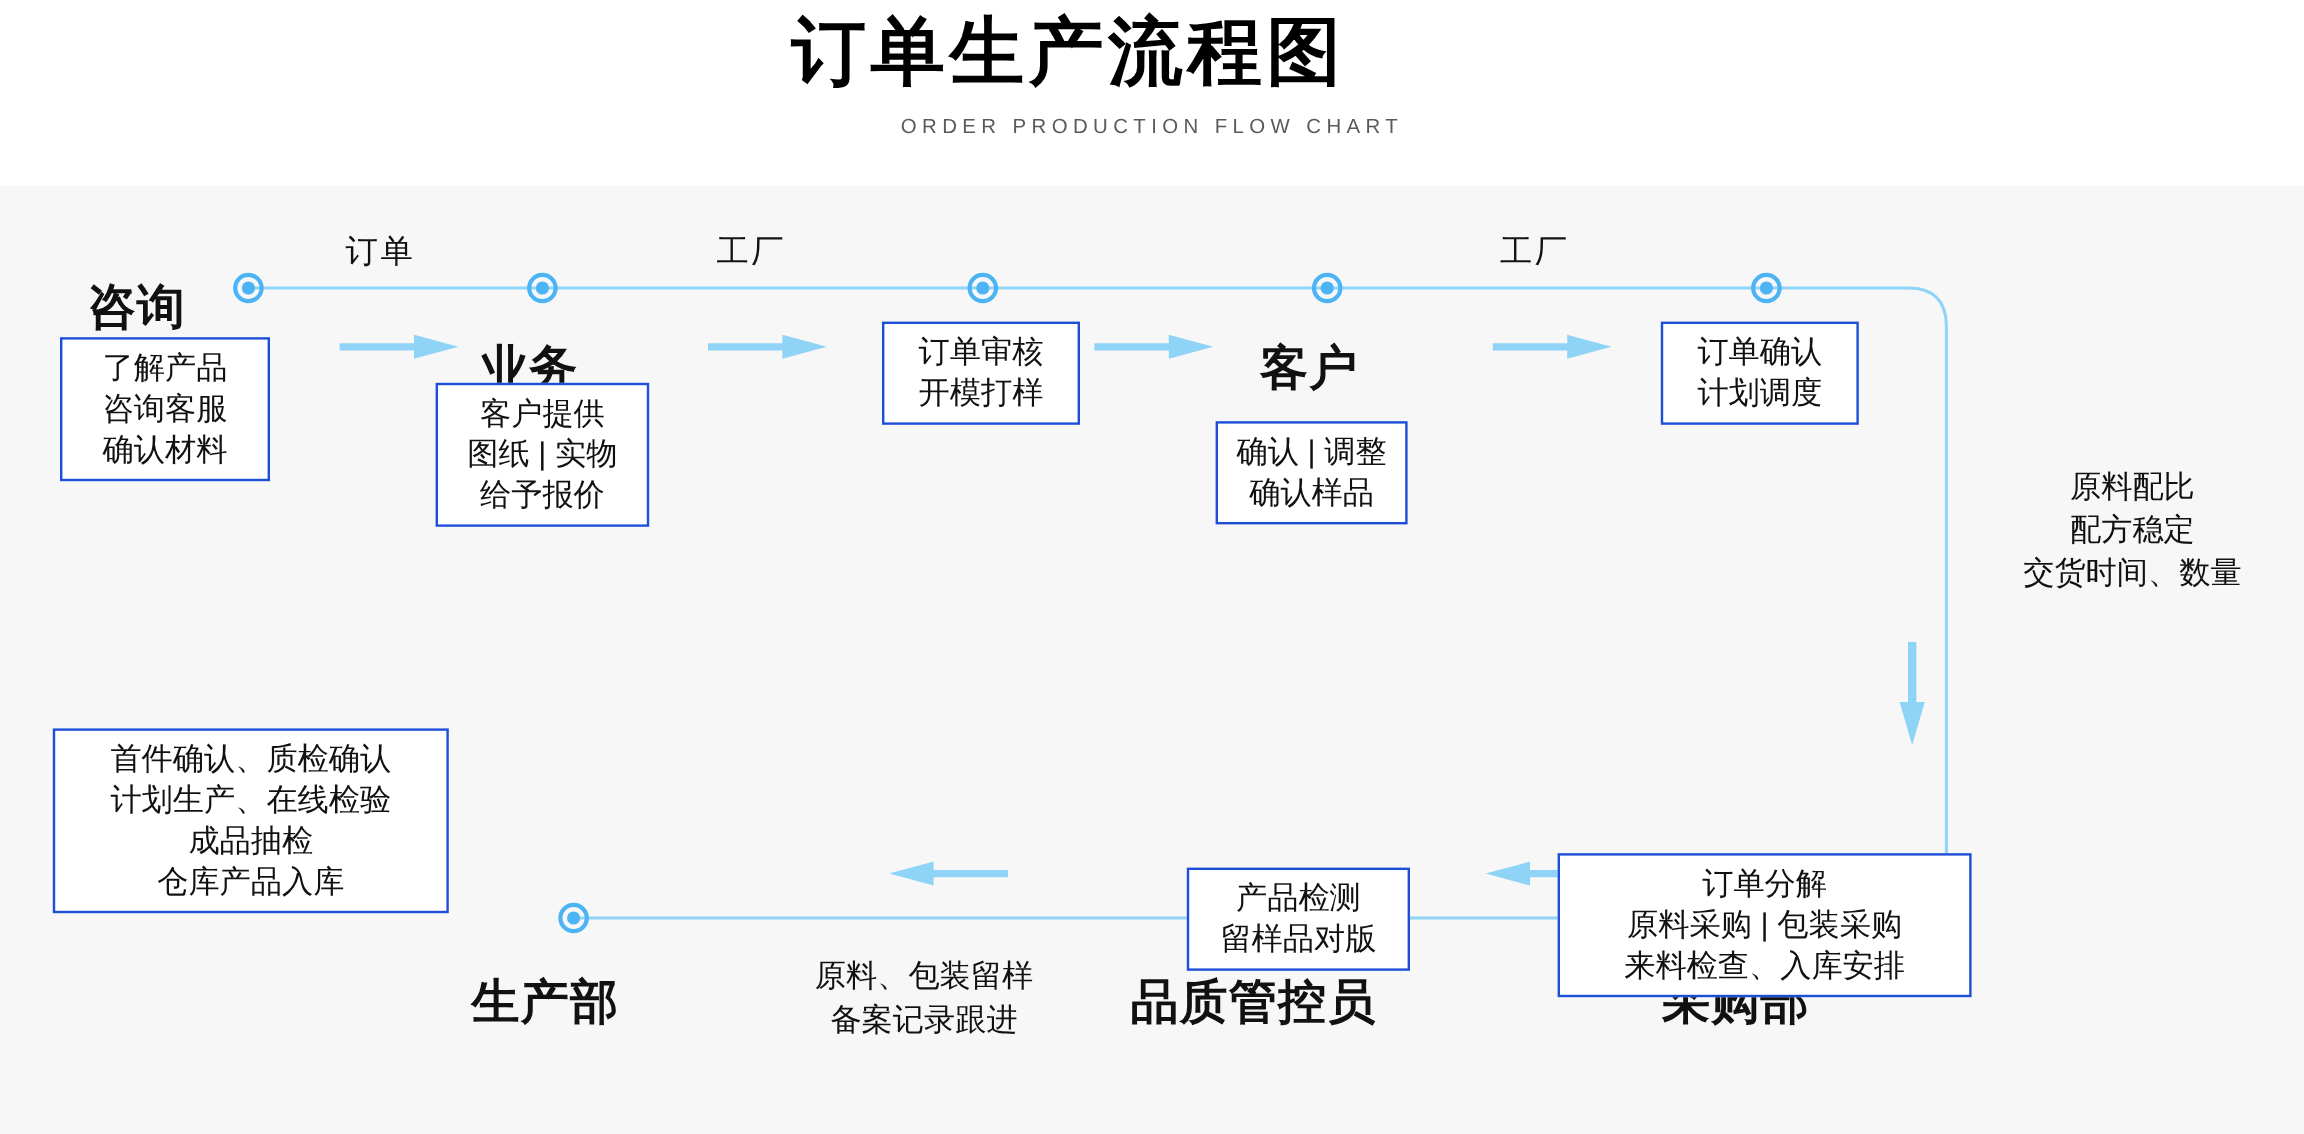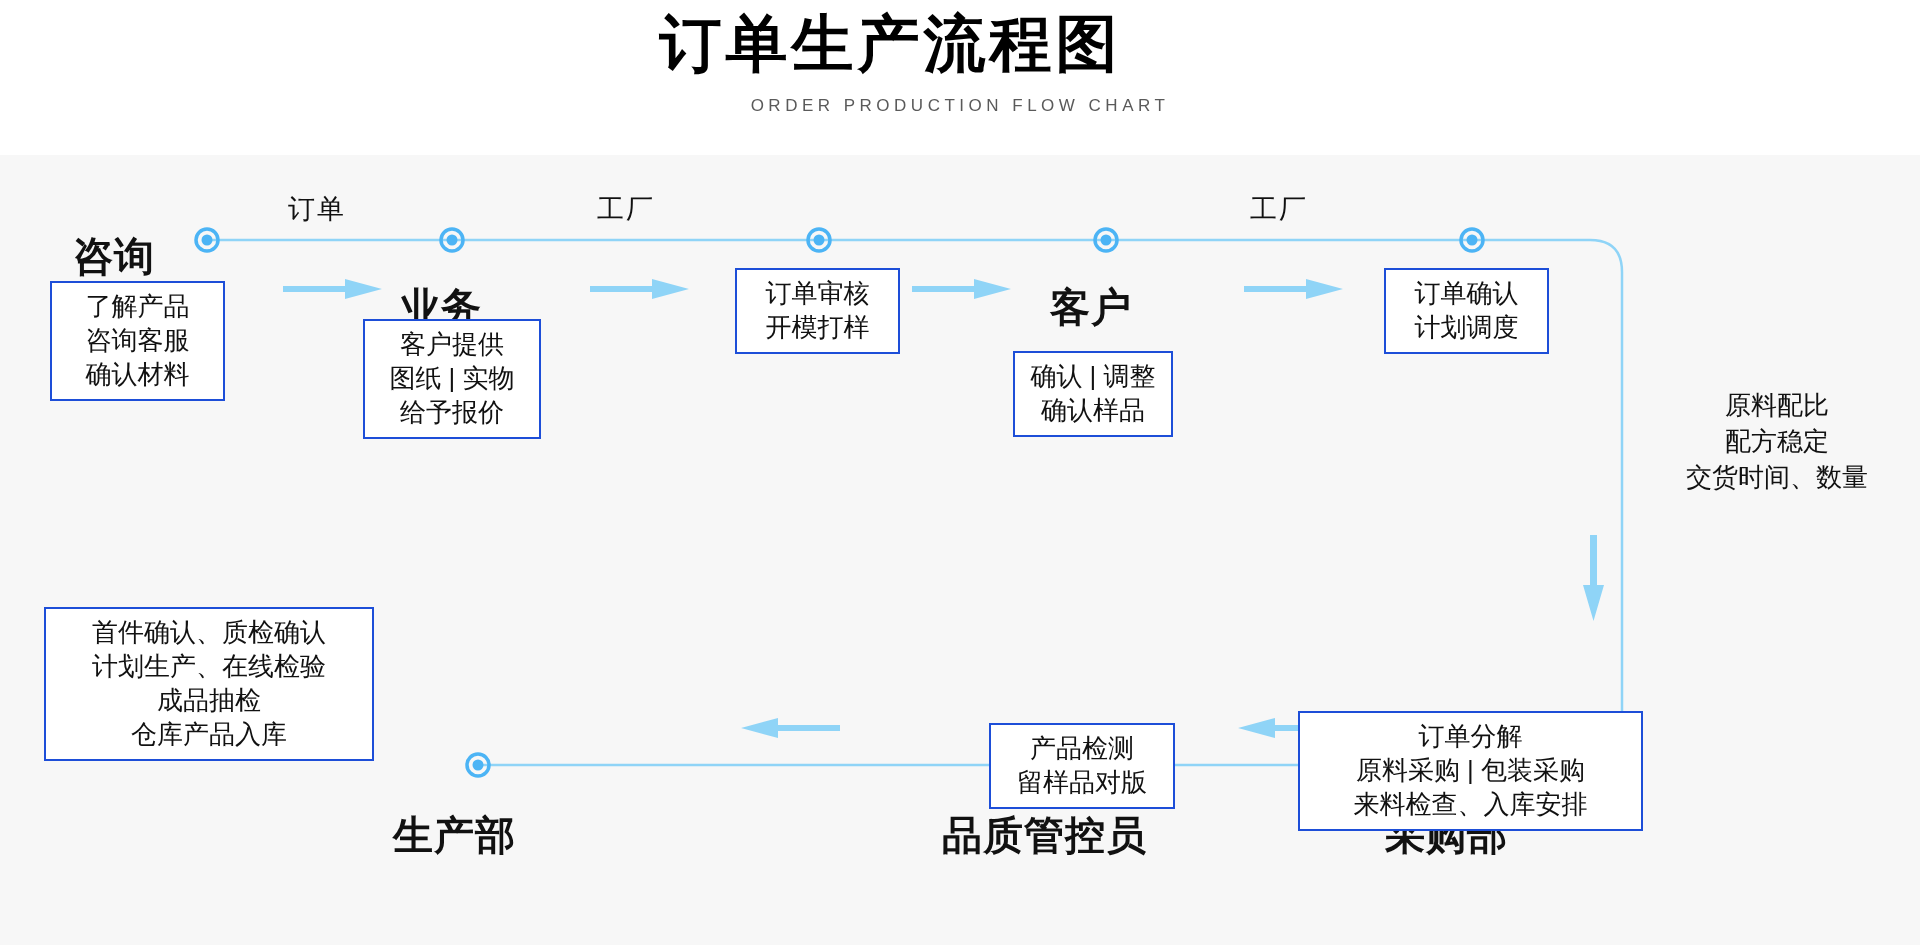--- a/index.html
+++ b/index.html
@@ -200,15 +200,19 @@
       <div class="ln">成品抽检</div>
       <div class="ln">仓库产品入库</div>
     </div>
 
     <div class="plaintext" style="left:1652px;top:232px;width:250px;">
       <div>原料配比</div>
       <div>配方稳定</div>
       <div>交货时间、数量</div>
     </div>
 
+    <div class="plaintext" style="left:645px;top:640px;width:250px;">
+      <div>原料、包装留样</div>
+      <div>备案记录跟进</div>
+    </div>
 
   </div>
 </div>
 
 </body></html>

